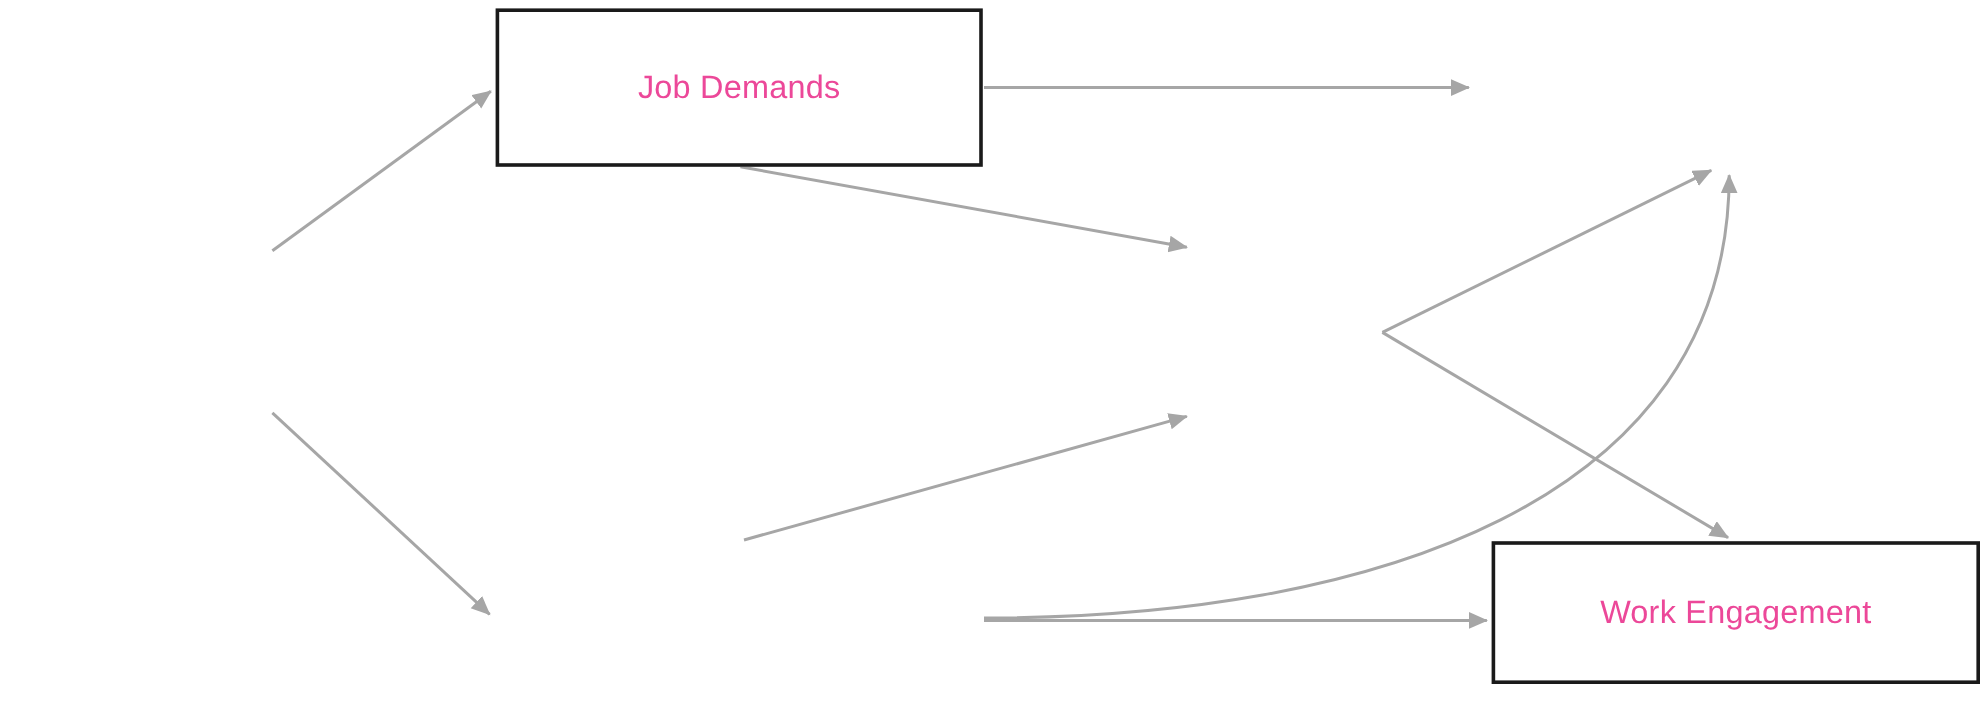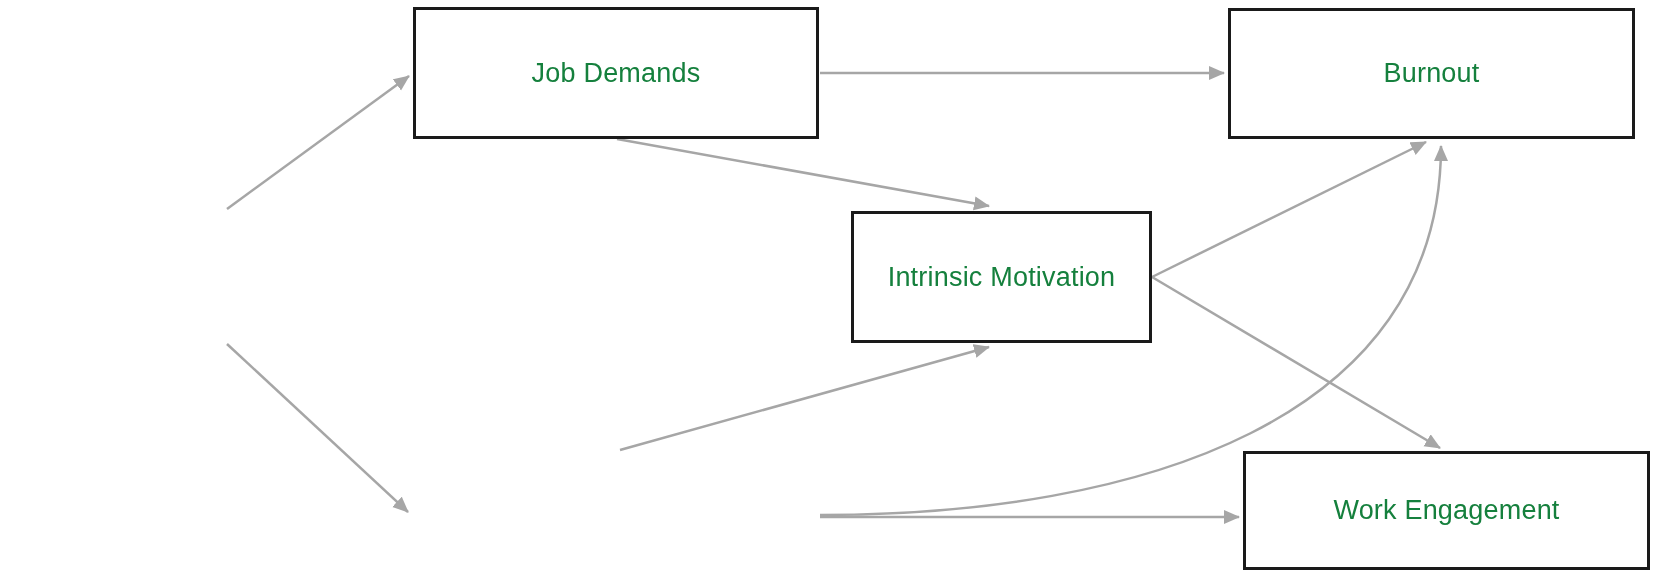--- a/index.html
+++ b/index.html
@@ -26,21 +26,21 @@
   .node {
     position: absolute;
     box-sizing: border-box;
     background: #ffffff;
     border: 3px solid #1a1a1a;
     display: flex;
     align-items: center;
     justify-content: center;
     text-align: center;
     font-size: 27px;
-    color: #15803d;
+    color: #ec4899;
     letter-spacing: 0.2px;
   }
   
   #n-el { left: 21px;   top: 210px; width: 406px; height: 134px; }
   #n-jd { left: 413px;  top: 7px;   width: 406px; height: 132px; }
   #n-bo { left: 1228px; top: 8px;   width: 407px; height: 131px; }
   #n-im { left: 851px;  top: 211px; width: 301px; height: 132px; }
   #n-jr { left: 413px;  top: 451px; width: 406px; height: 129px; }
   #n-we { left: 1243px; top: 451px; width: 407px; height: 119px; }
 </style>
@@ -73,26 +73,20 @@
     <line x1="1152" y1="277" x2="1426" y2="142" stroke="#a6a6a6" stroke-width="2.5" marker-end="url(#arrowhead)"></line>
 
     <line x1="1152" y1="277" x2="1440" y2="448" stroke="#a6a6a6" stroke-width="2.5" marker-end="url(#arrowhead)"></line>
   </svg>
 
 
   <div class="node" id="n-jd">
     <span>Job Demands</span>
   </div>
 
-  <div class="node" id="n-bo">
-    <span>Burnout</span>
-  </div>
 
-  <div class="node" id="n-im">
-    <span>Intrinsic Motivation</span>
-  </div>
 
 
   <div class="node" id="n-we">
     <span>Work Engagement</span>
   </div>
 
 </div>
 
 </body></html>

